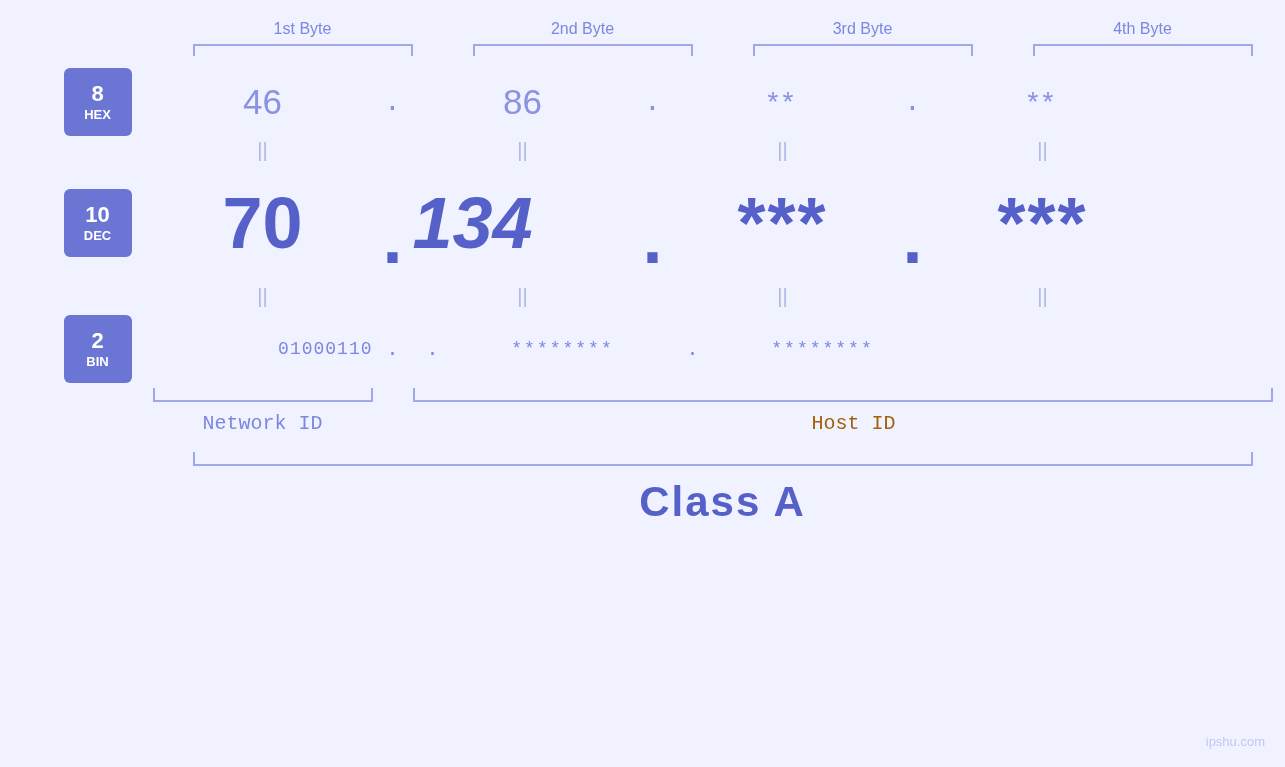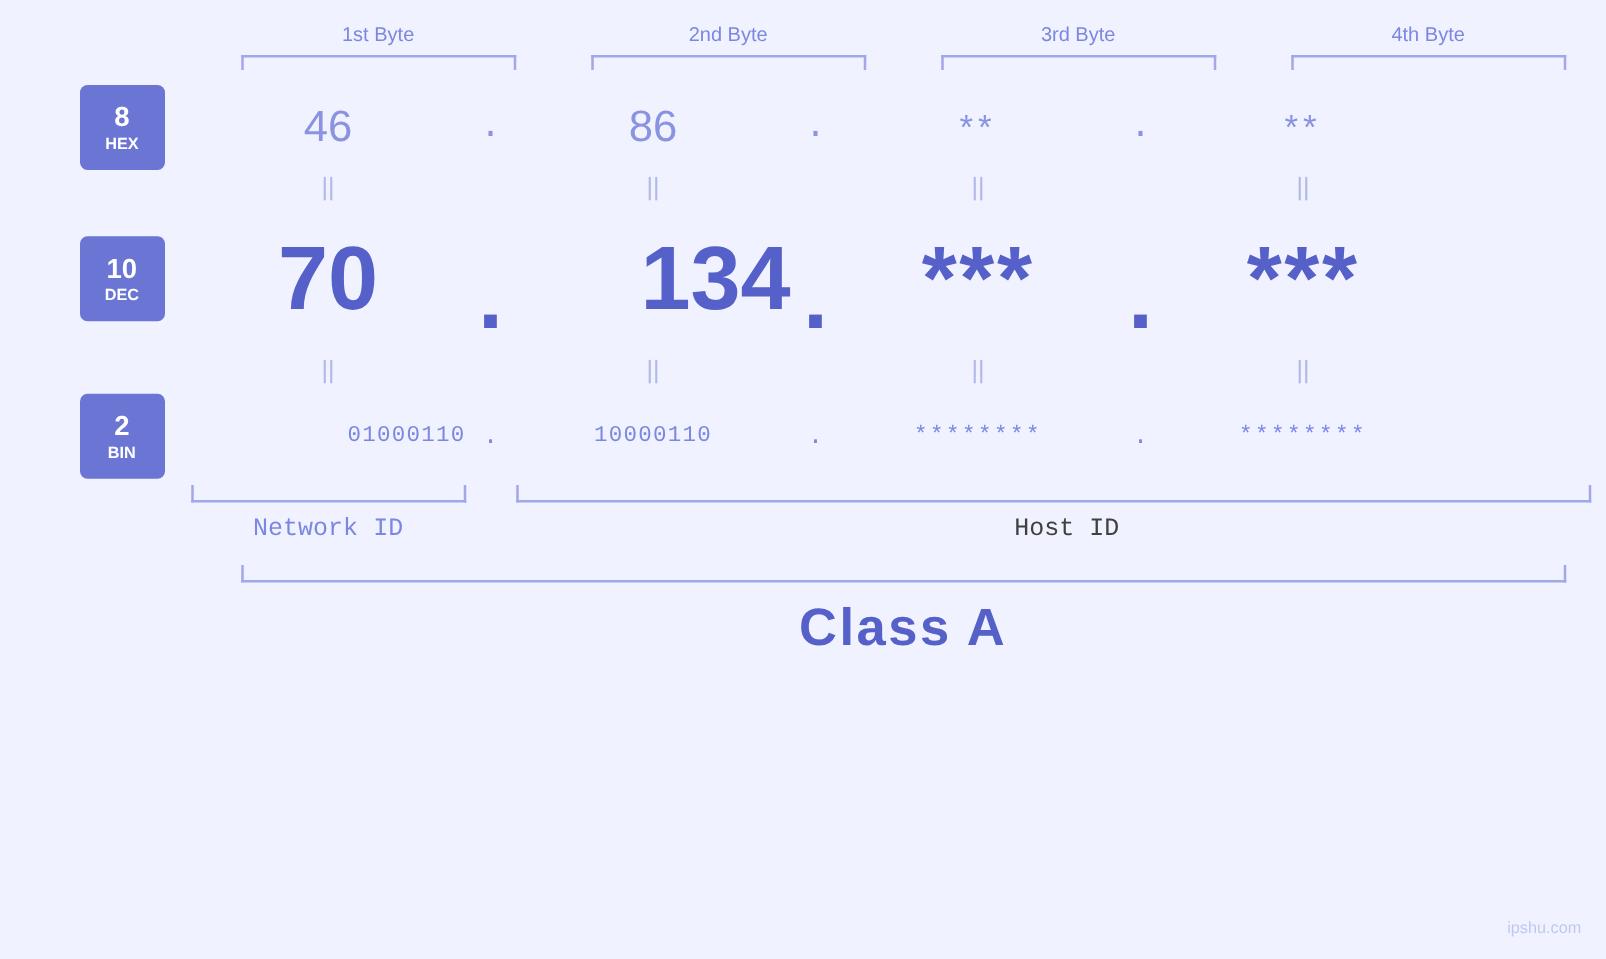--- a/index.html
+++ b/index.html
@@ -246,21 +246,21 @@
         </div>
       </div>
 
       <div style="display:flex; align-items:center; height:110px;">
         <div style="width:220px; text-align:center;">
           <span class="dec-value">70</span>
         </div>
         <div style="width:40px; text-align:center; padding-top:30px;">
           <span class="dec-dot">.</span>
         </div>
-        <div style="width:220px; text-align:right;">
+        <div style="width:220px; text-align:left;font-style:italic;">
           <span class="dec-value">134</span>
         </div>
         <div style="width:40px; text-align:center; padding-top:30px;">
           <span class="dec-dot">.</span>
         </div>
         <div style="width:220px; text-align:center;">
           <span class="asterisk-lg">***</span>
         </div>
         <div style="width:40px; text-align:center; padding-top:30px;">
           <span class="dec-dot">.</span>
@@ -288,23 +288,20 @@
         </div>
       </div>
 
       <div style="display:flex; align-items:center; height:70px;">
         <div style="width:220px; text-align:right;">
           <span class="bin-value">01000110</span>
         </div>
         <div style="width:40px; text-align:center;">
           <span class="bin-dot">.</span>
         </div>
-        <div style="width:220px; text-align:center;">
-          <span class="bin-value">10000110</span>
-        </div>
         <div style="width:40px; text-align:center;">
           <span class="bin-dot">.</span>
         </div>
         <div style="width:220px; text-align:center;">
           <span class="asterisk-bin">********</span>
         </div>
         <div style="width:40px; text-align:center;">
           <span class="bin-dot">.</span>
         </div>
         <div style="width:220px; text-align:center;">
@@ -319,21 +316,21 @@
 
         <div style="flex:1; height:14px; border-bottom:2px solid #a0a8e8; border-left:2px solid #a0a8e8; border-right:2px solid #a0a8e8;"></div>
       </div>
 
       <div style="display:flex; margin-top:6px; height:30px;gap:11px;">
         <div style="width:220px; text-align:center;">
           <span style="color:#7b87e0; font-size:20px; font-family:'Courier New',monospace;">Network ID</span>
         </div>
         <div style="width:40px;"></div>
         <div style="flex:1; text-align:center;">
-          <span style="color:#404040; font-size:20px; font-family:'Courier New',monospace;">Host ID</span>
+          <span style="color:#a16207; font-size:20px; font-family:'Courier New',monospace;">Host ID</span>
         </div>
       </div>
 
     </div>
   </div>
 
   <div style="width:1060px; margin-left:160px; height:14px; border-bottom:2px solid #a0a8e8; border-left:2px solid #a0a8e8; border-right:2px solid #a0a8e8; margin-top:10px;"></div>
 
   <div style="width:1060px; margin-left:160px; text-align:center; margin-top:12px;">
     <span class="class-label">Class A</span>

